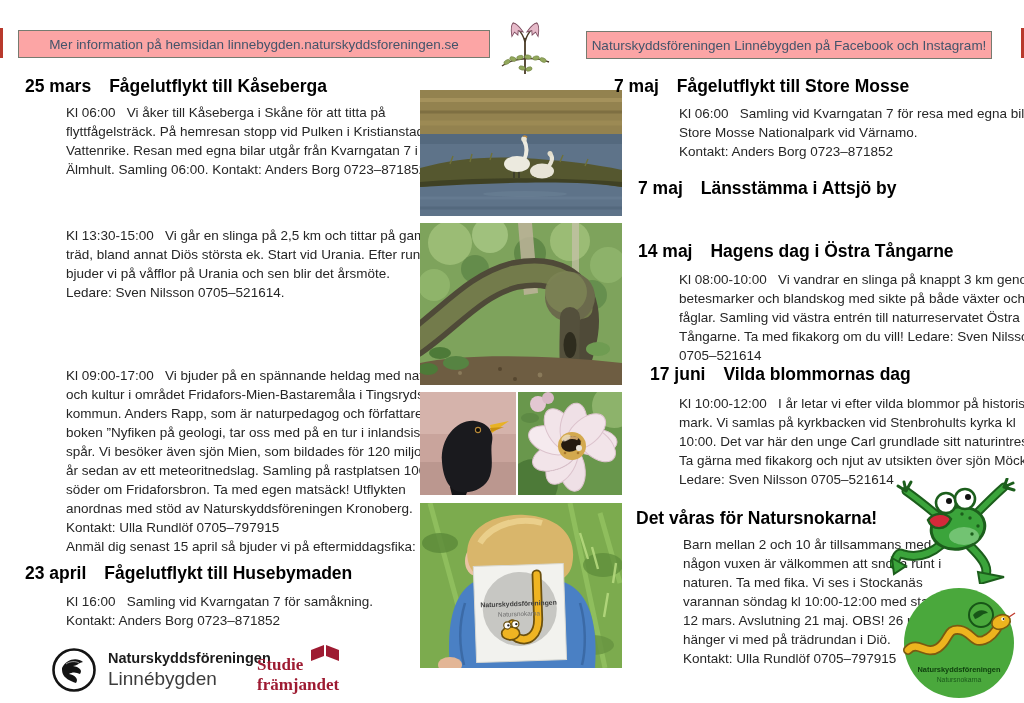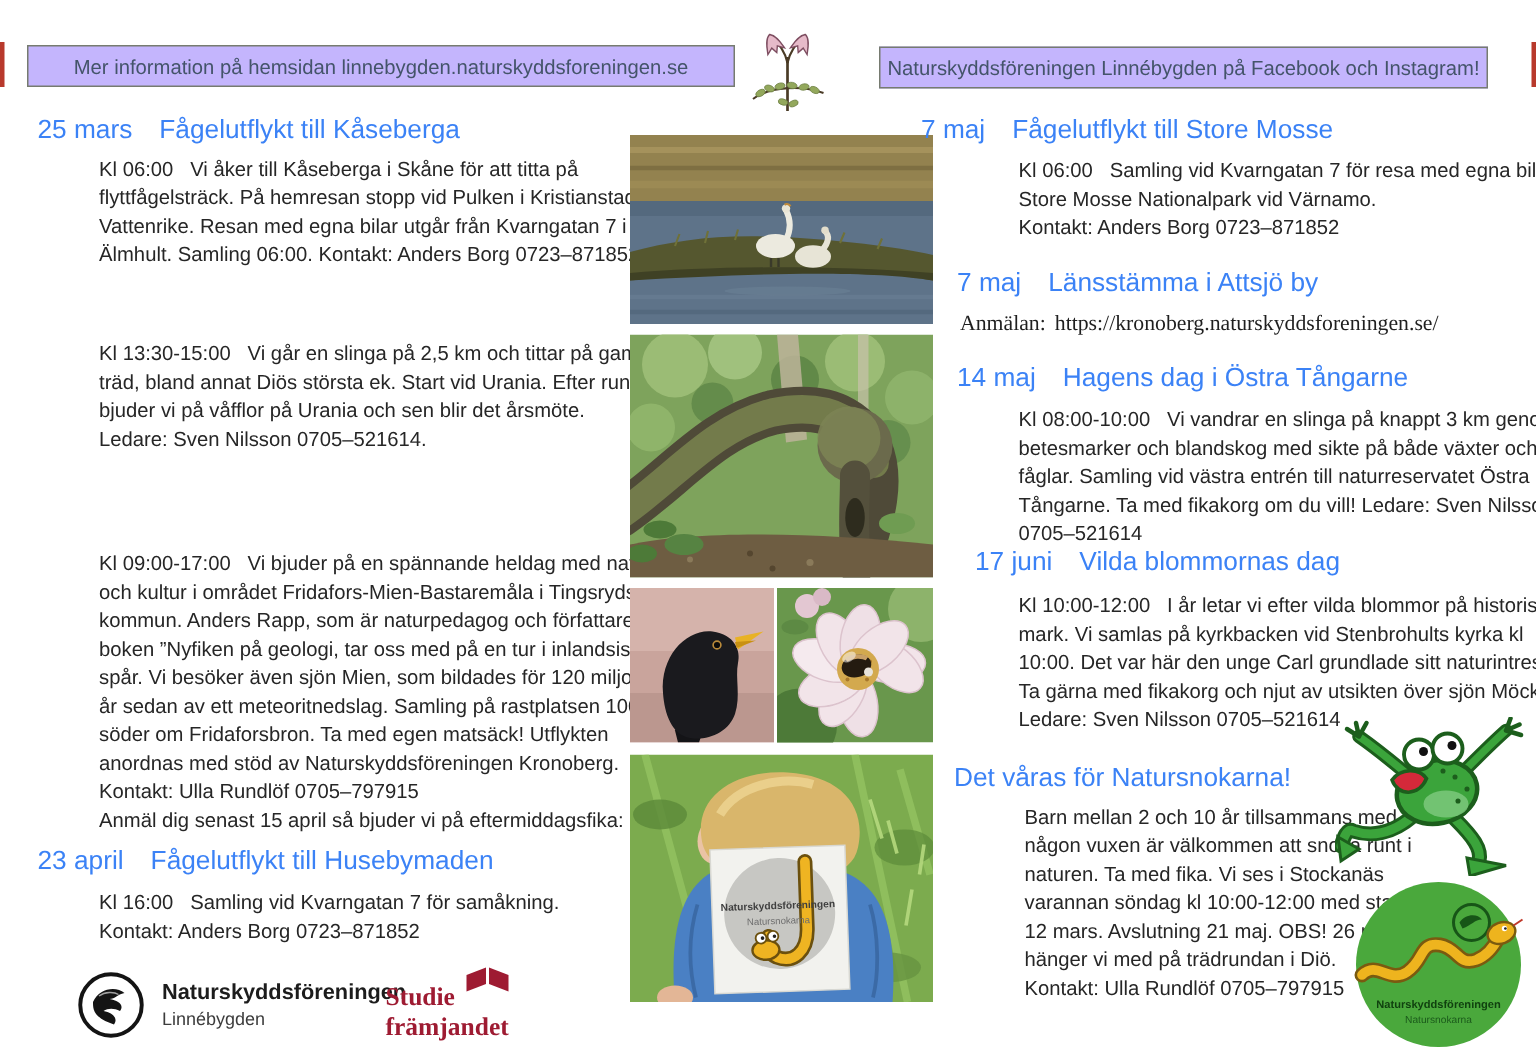--- a/index.html
+++ b/index.html
@@ -2,34 +2,34 @@
 <html><head>
 <meta charset="utf-8">
 <style>
   html,body{margin:0;padding:0;background:#fff;}
   .page{position:relative;width:1024px;height:703px;background:#ffffff;
         font-family:"Liberation Sans",sans-serif;overflow:hidden;}
   .crop{position:absolute;width:3px;height:30px;background:#b8392c;}
   .crop-l{left:0;top:28px}
   .crop-r{left:1021px;top:28px}
   .hbox{position:absolute;border:1px solid #767b70;display:flex;align-items:center;
-        justify-content:center;font-size:13.5px;color:#44546a;background:#c4b5fd;}
+        justify-content:center;font-size:13.5px;color:#44546a;background:#fca5a5;}
   .hbox-l{left:18px;top:30px;width:470px;height:26px}
   .hbox-r{left:586px;top:31px;width:404px;height:26px}
   .twinflower{position:absolute;left:496px;top:10px}
-  .ehead{position:absolute;font-weight:normal;font-size:17.5px;color:#3b82f6;white-space:nowrap;}
+  .ehead{position:absolute;font-weight:bold;font-size:17.5px;color:#000000;white-space:nowrap;}
   .ehead .et{margin-left:18px}
   .ebody{position:absolute;font-size:13.5px;line-height:19px;color:#262626;white-space:pre-line;margin-left:41px;}
   .plink{display:block;color:#9c4d79;text-decoration:underline;cursor:pointer;}
   .serifline{position:absolute;font-family:"Liberation Serif",serif;font-size:14.5px;color:#1f1f1f;}
   .serifline a{color:#1f1f1f;text-decoration:none;margin-left:6px;cursor:pointer;}
   .photo{position:absolute;display:block}
   .nsf{position:absolute;left:50px;top:646px;display:flex;align-items:center;gap:10px;}
   .nsf-n{font-weight:bold;font-size:14.5px;color:#1c1c1c;}
-  .nsf-r{font-size:12px;color:#3c3c3c;margin-top:2px;}
+  .nsf-r{font-size:19px;color:#3c3c3c;margin-top:2px;}
   .stf{position:absolute;left:256px;top:644px}
   .stf text{font-family:"Liberation Serif",serif;font-weight:bold;font-size:17px;fill:#9e1b32;}
   .badgetext1{font-family:"Liberation Sans",sans-serif;font-weight:bold;fill:#10410f;}
   .badgetext2{font-family:"Liberation Sans",sans-serif;fill:#1b5a1b;}
   .patchtext1{font-family:"Liberation Sans",sans-serif;font-weight:bold;fill:#3f3f3f;}
   .patchtext2{font-family:"Liberation Sans",sans-serif;fill:#6e6e6e;}
 </style>
 </head>
 <body>
 
@@ -231,23 +231,20 @@
 
   <div class="ehead" style="left:614px;top:76px">
     <span class="ed">7 maj</span><span class="et">Fågelutflykt till Store Mosse</span>
   </div>
   <div class="ebody" style="left:638px;top:104px;width:376px">Kl 06:00 &nbsp; Samling vid Kvarngatan 7 för resa med egna bilar till Store Mosse Nationalpark vid Värnamo.
 Kontakt: Anders Borg 0723–871852</div>
 
   <div class="ehead" style="left:638px;top:178px">
     <span class="ed">7 maj</span><span class="et">Länsstämma i Attsjö by</span>
   </div>
-  <div class="serifline" style="left:640px;top:208px">
-    <span>Anmälan:</span><a href="#">https://kronoberg.naturskyddsforeningen.se/</a>
-  </div>
 
   <div class="ehead" style="left:638px;top:241px">
     <span class="ed">14 maj</span><span class="et">Hagens dag i Östra Tångarne</span>
   </div>
   <div class="ebody" style="left:638px;top:270px;width:376px">Kl 08:00-10:00 &nbsp; Vi vandrar en slinga på knappt 3 km genom betesmarker och blandskog med sikte på både växter och fåglar. Samling vid västra entrén till naturreservatet Östra Tångarne. Ta med fikakorg om du vill! Ledare: Sven Nilsson 0705–521614</div>
 
   <div class="ehead" style="left:650px;top:364px">
     <span class="ed">17 juni</span><span class="et">Vilda blommornas dag</span>
   </div>
   <div class="ebody" style="left:638px;top:394px;width:376px">Kl 10:00-12:00 &nbsp; I år letar vi efter vilda blommor på historisk mark. Vi samlas på kyrkbacken vid Stenbrohults kyrka kl 10:00. Det var här den unge Carl grundlade sitt naturintresse. Ta gärna med fikakorg och njut av utsikten över sjön Möckeln.

